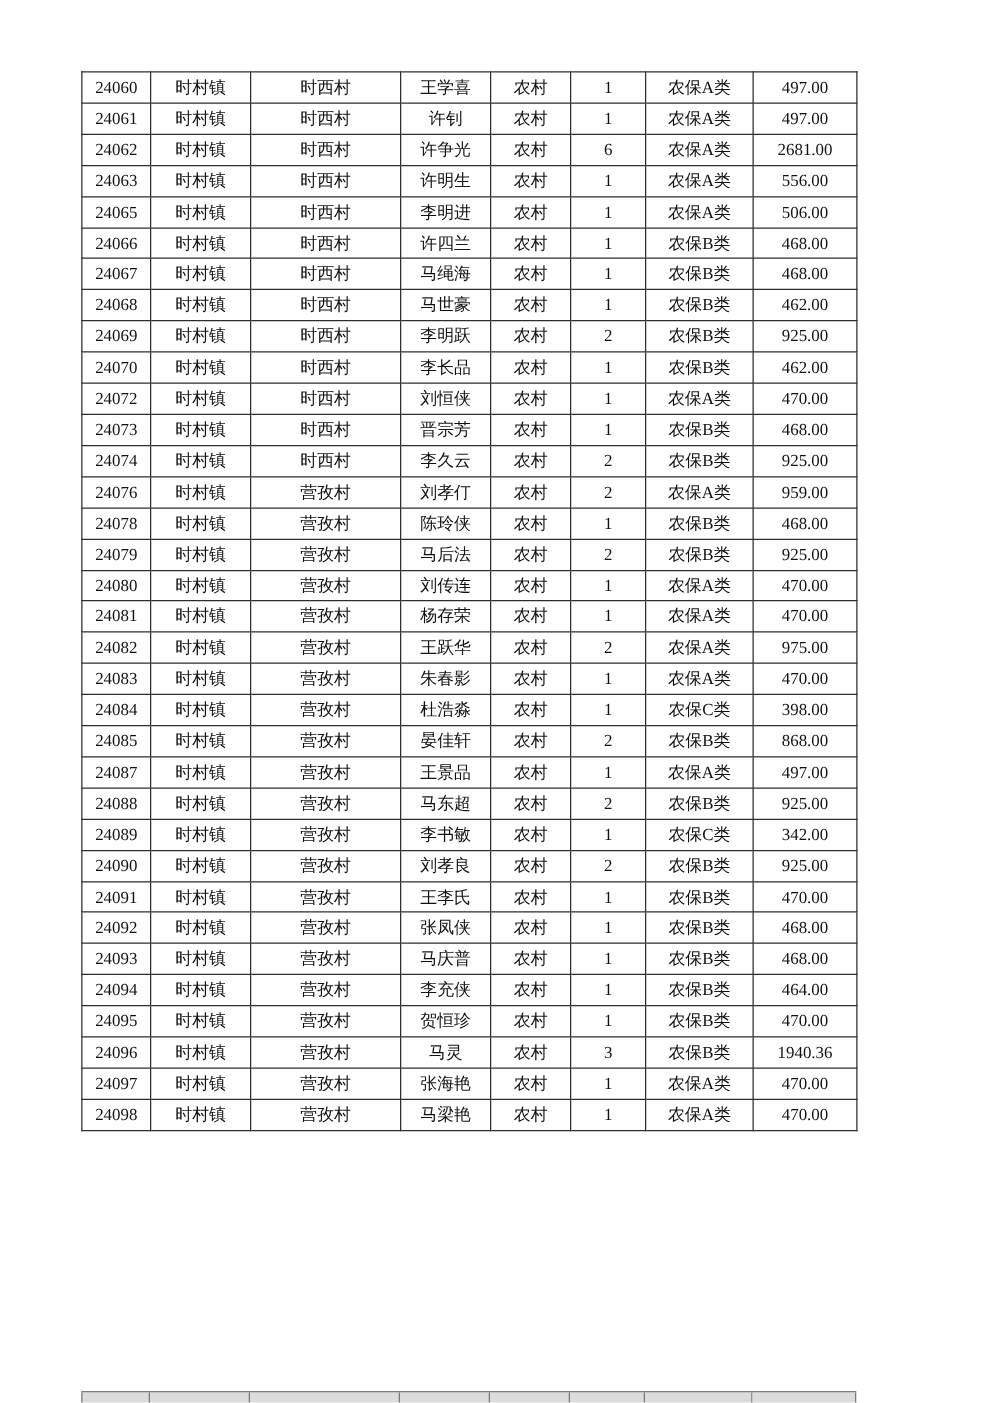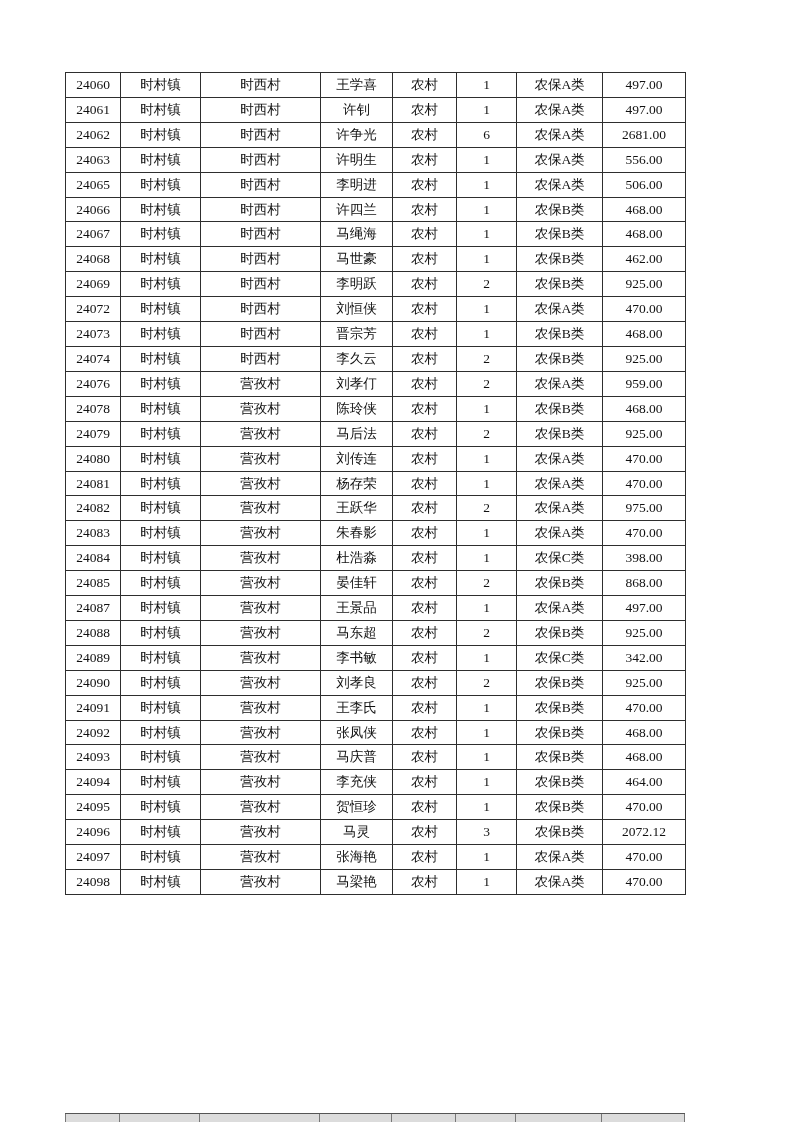--- a/index.html
+++ b/index.html
@@ -11,21 +11,21 @@
     width: 793px;
     height: 1122px;
     position: relative;
     overflow: hidden;
     font-family: "Liberation Serif", "DejaVu Serif", serif;
     color: #111111;
   }
   .sheet {
     position: absolute;
     left: 65px;
-    top: 72px;
+    top: 57px;
   }
   table.grid {
     border-collapse: collapse;
     table-layout: fixed;
     width: 620px;
   }
   table.grid td {
     border: 1px solid #2e2e2e;
     height: 23.9px;
     font-size: 13.5px;
@@ -165,20 +165,30 @@
           <td>24069</td>
           <td>时村镇</td>
           <td>时西村</td>
           <td>李明跃</td>
           <td>农村</td>
           <td>2</td>
           <td>农保B类</td>
           <td>925.00</td>
         </tr>
         <tr>
+          <td>24070</td>
+          <td>时村镇</td>
+          <td>时西村</td>
+          <td>李长品</td>
+          <td>农村</td>
+          <td>1</td>
+          <td>农保B类</td>
+          <td>462.00</td>
+        </tr>
+        <tr>
           <td>24072</td>
           <td>时村镇</td>
           <td>时西村</td>
           <td>刘恒侠</td>
           <td>农村</td>
           <td>1</td>
           <td>农保A类</td>
           <td>470.00</td>
         </tr>
         <tr>
@@ -382,21 +392,21 @@
           <td>470.00</td>
         </tr>
         <tr>
           <td>24096</td>
           <td>时村镇</td>
           <td>营孜村</td>
           <td>马灵</td>
           <td>农村</td>
           <td>3</td>
           <td>农保B类</td>
-          <td>2072.12</td>
+          <td>1940.36</td>
         </tr>
         <tr>
           <td>24097</td>
           <td>时村镇</td>
           <td>营孜村</td>
           <td>张海艳</td>
           <td>农村</td>
           <td>1</td>
           <td>农保A类</td>
           <td>470.00</td>

